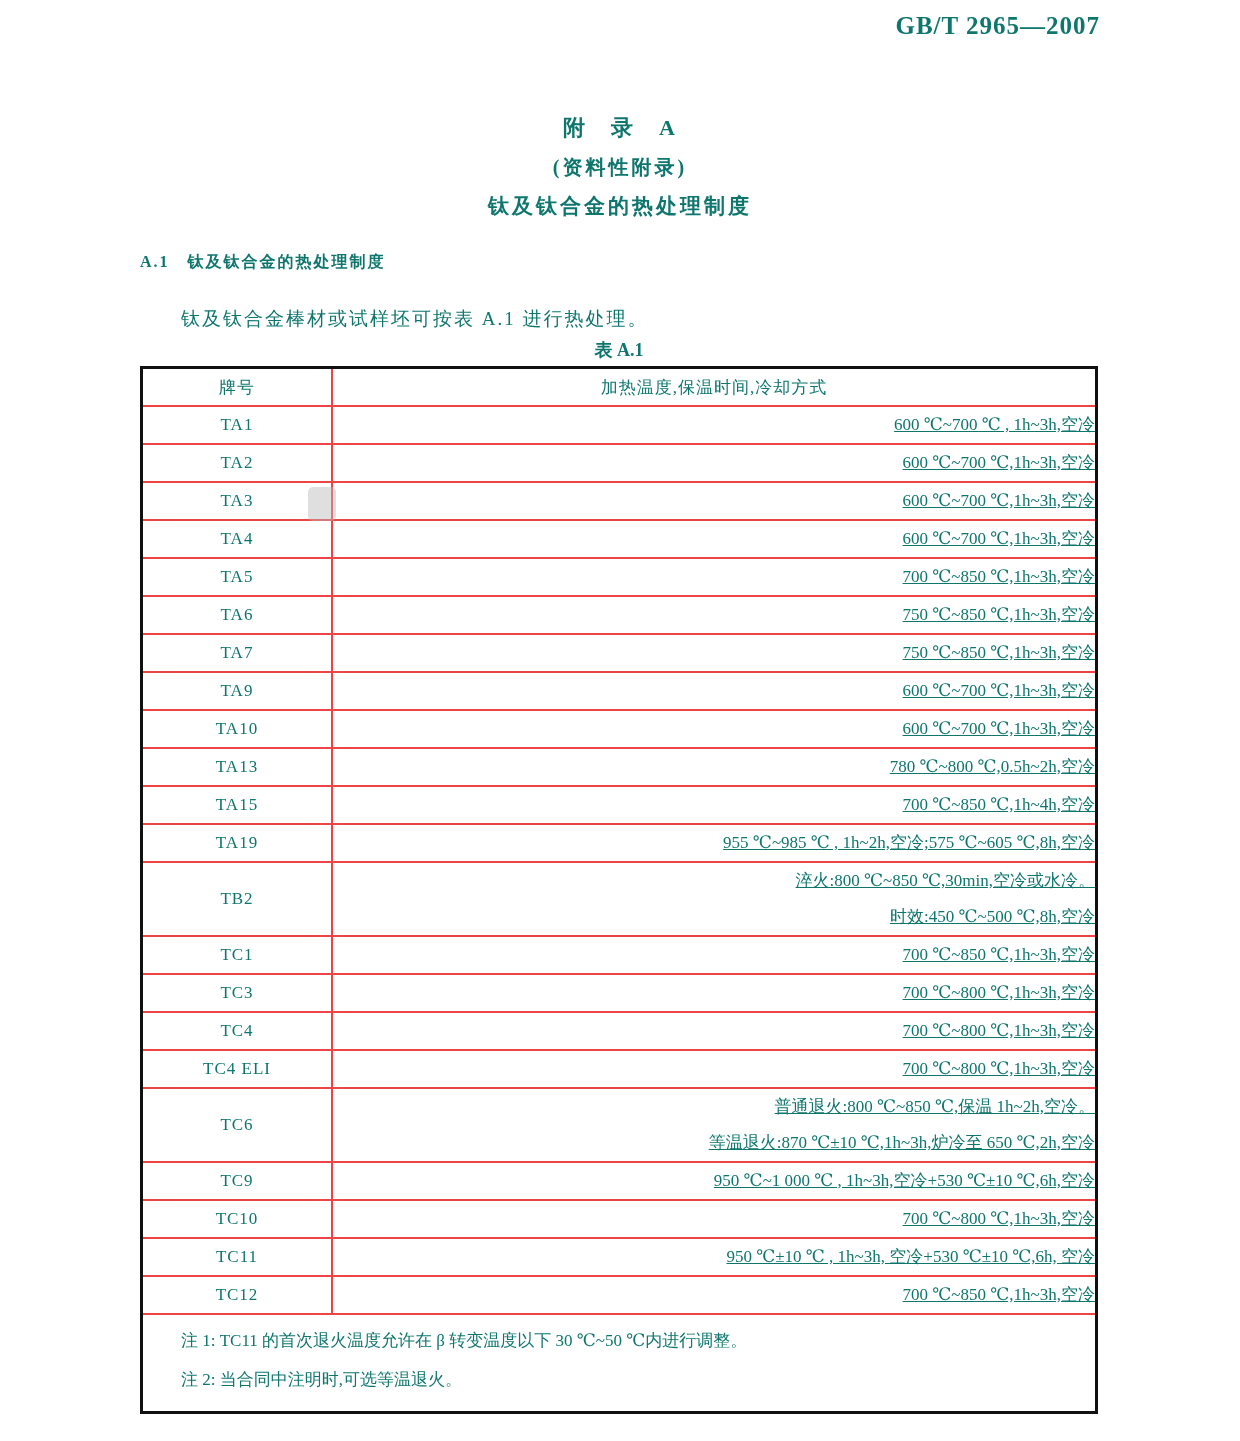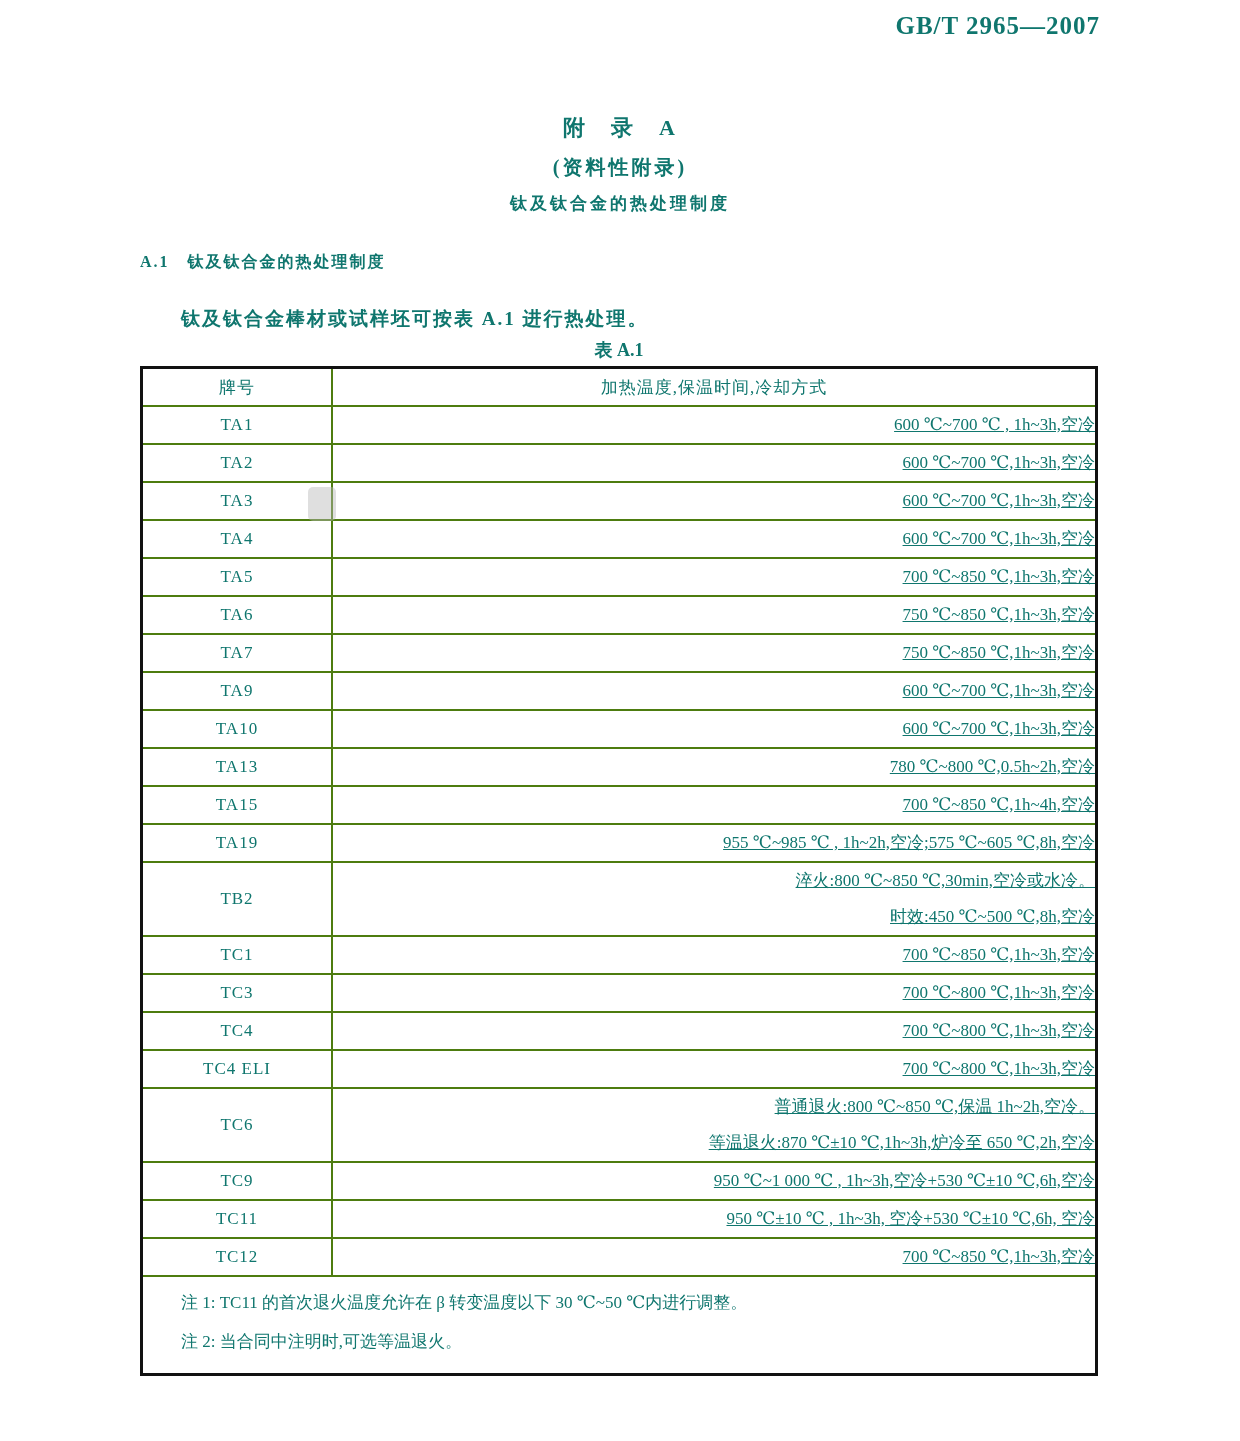--- a/index.html
+++ b/index.html
@@ -26,36 +26,35 @@
   .title-block {
     position: absolute;
     top: 113px;
     left: 0;
     width: 1240px;
     text-align: center;
     font-weight: bold;
   }
   .title-line1 { font-size: 22px; letter-spacing: 2px; margin: 0 0 11px 0; }
   .title-line2 { font-size: 20px; letter-spacing: 3px; margin: 0 0 11px 0; }
-  .title-line3 { font-size: 17px; letter-spacing: 3px; margin: 0; }
+  .title-line3 { font-size: 21px; letter-spacing: 3px; margin: 0; }
   .section-heading {
     position: absolute;
     top: 252px;
     left: 140px;
     font-size: 16px;
     font-weight: bold;
     letter-spacing: 2px;
   }
   .intro-paragraph {
     position: absolute;
     top: 306px;
     left: 181px;
     font-size: 19px;
     letter-spacing: 2px;
-    font-weight: bold;
   }
   .table-caption {
     position: absolute;
     top: 338px;
     left: 140px;
     width: 958px;
     text-align: center;
     font-size: 18px;
     font-weight: bold;
   }
@@ -63,21 +62,21 @@
     position: absolute;
     top: 366px;
     left: 140px;
     width: 958px;
     border-collapse: collapse;
     table-layout: fixed;
     font-size: 17px;
   }
   table.main-table th,
   table.main-table td {
-    border: 2px solid #4d7c0f;
+    border: 2px solid #ef4444;
     padding: 0;
   }
   table.main-table { border: 3px solid #111111; }
   th.col-grade { width: 188px; }
   table.main-table th {
     height: 36px;
     font-weight: normal;
     font-size: 17px;
     letter-spacing: 1px;
   }
@@ -251,20 +250,26 @@
             <div class="line">等温退火:870 ℃±10 ℃,1h~3h,炉冷至 650 ℃,2h,空冷</div>
           </td>
         </tr>
         <tr>
           <td class="grade-cell">TC9</td>
           <td class="treatment-cell">
             <div class="line">950 ℃~1 000 ℃ , 1h~3h,空冷+530 ℃±10 ℃,6h,空冷</div>
           </td>
         </tr>
         <tr>
+          <td class="grade-cell">TC10</td>
+          <td class="treatment-cell">
+            <div class="line">700 ℃~800 ℃,1h~3h,空冷</div>
+          </td>
+        </tr>
+        <tr>
           <td class="grade-cell">TC11</td>
           <td class="treatment-cell">
             <div class="line">950 ℃±10 ℃ , 1h~3h, 空冷+530 ℃±10 ℃,6h, 空冷</div>
           </td>
         </tr>
         <tr>
           <td class="grade-cell">TC12</td>
           <td class="treatment-cell">
             <div class="line">700 ℃~850 ℃,1h~3h,空冷</div>
           </td>

